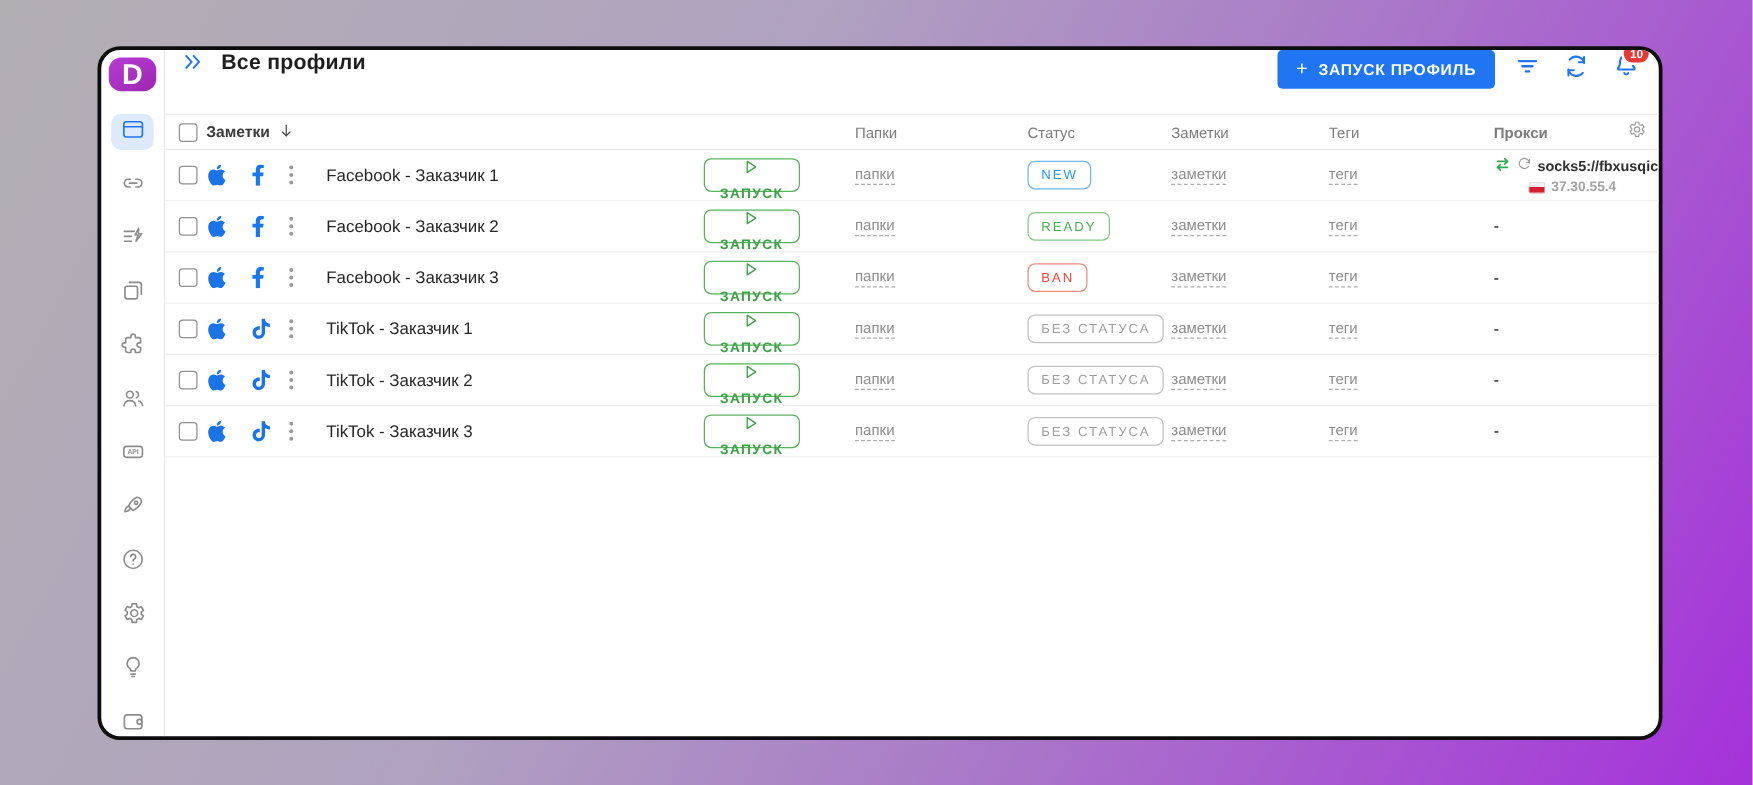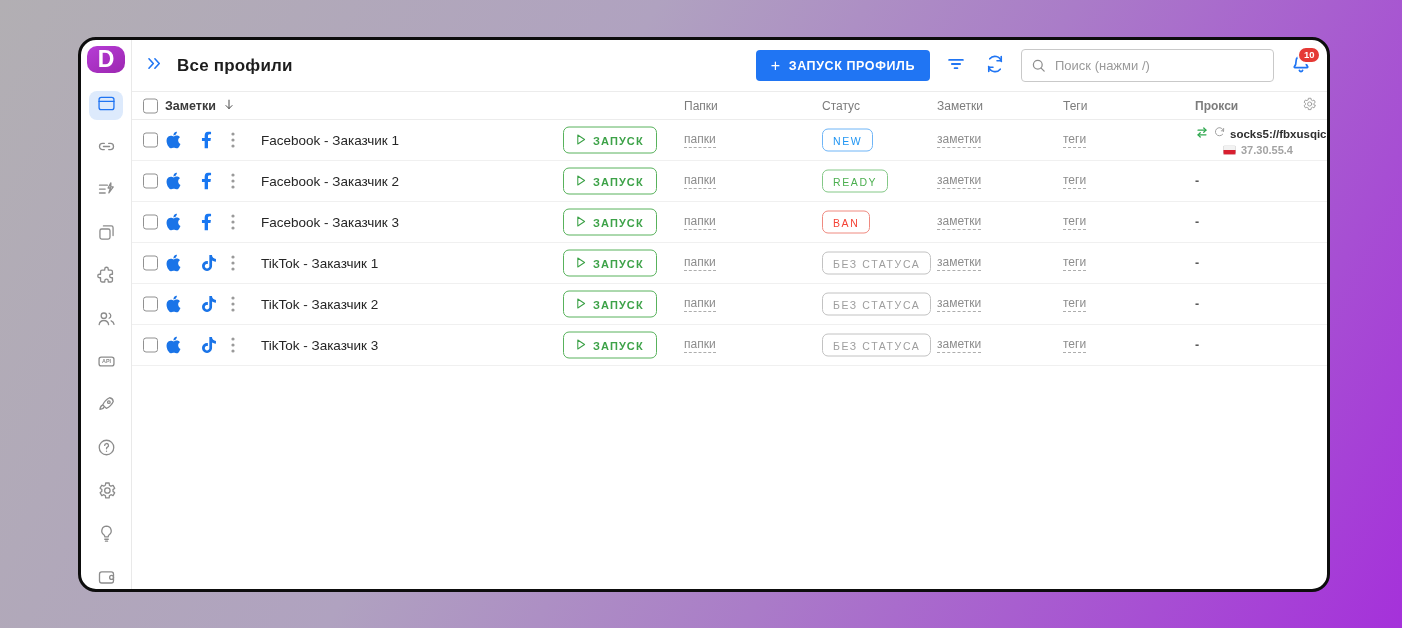--- a/index.html
+++ b/index.html
@@ -19,21 +19,21 @@
   .logo { width:38px; height:38px; border-radius:10px; background:linear-gradient(150deg,#b63cd6,#9c27b0); color:#fff; font-weight:bold; font-size:23px; display:flex; align-items:center; justify-content:center; margin-bottom:18px; }
   .side-icons { display:flex; flex-direction:column; align-items:center; gap:14px; flex:1; width:100%; }
   .side-item { width:34px; height:29px; display:flex; align-items:center; justify-content:center; border-radius:8px; cursor:pointer; }
   .side-item svg { stroke:#8c8c8c; fill:none; stroke-width:1.5; stroke-linecap:round; stroke-linejoin:round; }
   .side-item.active { background:#ddeafc; }
   .side-item.active svg { stroke:#2075f3; }
   .side-item.push { margin-top:auto; }
   .api-text { font-size:6.2px; fill:#8c8c8c; stroke:none; font-weight:bold; font-family:"Liberation Sans",sans-serif; }
   
   .main { flex:1; display:flex; flex-direction:column; min-width:0; position:relative; }
-  .topbar { height:52px; flex:none; display:flex; align-items:center; padding:0 14px 0 13px; gap:13px; border-bottom:1px solid #ececec; }
+  .topbar { height:52px; flex:none; display:flex; align-items:flex-start; padding:0 14px 0 13px; gap:13px; border-bottom:1px solid #ececec; }
   .collapse { display:flex; align-items:center; cursor:pointer; }
   .page-title { font-size:17px; font-weight:bold; color:#1d1d1d; letter-spacing:.2px; }
   .create-btn { margin-left:auto; background:#2075f3; color:#fff; border:none; border-radius:4px; height:31px; padding:0 15px; font-family:inherit; font-size:12.5px; font-weight:bold; letter-spacing:.6px; display:flex; align-items:center; gap:8px; cursor:pointer; white-space:nowrap; }
   .create-plus { font-size:16px; font-weight:normal; line-height:1; }
   .icon-btn { background:none; border:none; display:flex; align-items:center; justify-content:center; cursor:pointer; padding:2px; }
   .search-wrap { position:relative; width:253px; }
   .search-wrap svg { position:absolute; left:9px; top:8px; }
   .search-input { width:100%; height:33px; border:1px solid #c9c9c9; border-radius:4px; padding:0 10px 0 33px; font-family:inherit; font-size:13px; color:#333; outline:none; }
   .search-input::placeholder { color:#9a9a9a; }
   .bell-wrap { position:relative; margin-left:2px; cursor:pointer; }
@@ -44,21 +44,21 @@
   .trow { position:relative; height:41px; border-bottom:1px solid #f0f0f0; }
   .col { position:absolute; top:50%; transform:translateY(-50%); display:flex; align-items:center; }
   .c-check { left:11px; } .c-os { left:33px; } .c-plat { left:69px; } .c-kebab { left:99px; }
   .c-name { left:129px; } .c-run { left:431px; } .c-folders { left:552px; } .c-status { left:657px;margin-left:33px; }
   .c-notes { left:805px; } .c-tags { left:931px; } .c-proxy { left:1063px;font-weight:bold; } .c-gear { left:1169px; }
   .th { font-size:12px; color:#7c7c7c; }
   .th-name { font-size:12.5px; font-weight:bold; color:#3a3a3a; display:flex; align-items:center; gap:6px; }
   .checkbox { width:15px; height:15px; border:1.5px solid #919191; border-radius:3px; background:#fff; cursor:pointer; }
   .row-name { font-size:13.5px; color:#262626; }
   .kebab { cursor:pointer; display:flex; }
-  .run-btn { display:flex; align-items:center; gap:7px; border:1px solid #58b25c; color:#3da248; background:#fff; border-radius:6px; height:27px; padding:0 12px; font-family:inherit; font-size:11px; font-weight:bold; letter-spacing:1.1px; cursor:pointer; }
+  .run-btn { display:flex; align-items:center; gap:7px; border:1px solid #58b25c; color:#3da248; background:#fff; border-radius:6px; height:27px; padding:0 12px; font-family:inherit; font-size:11px; font-weight:bold; letter-spacing:1.1px; cursor:pointer;flex-direction:column; }
   .dashed { font-size:12px; color:#8d8d8d; border-bottom:1px dashed #adadad; padding-bottom:1px; cursor:pointer; }
   .badge { border-radius:6px; padding:4.5px 10px; font-size:10.5px; letter-spacing:1.6px; background:#fff; white-space:nowrap; }
   .badge--new { color:#2196f3; border:1px solid #6fb5f7; }
   .badge--ready { color:#4caf50; border:1px solid #84c887; }
   .badge--ban { color:#f44336; border:1px solid #ef8a80; }
   .badge--none { color:#9e9e9e; border:1px solid #c2c2c2; }
   .proxy-cell { display:block; width:132px; overflow:hidden; }
   .proxy-l1 { display:flex; align-items:center; gap:4px; white-space:nowrap; }
   .proxy-url { font-size:11.5px; color:#2e2e2e; }
   .proxy-l2 { display:flex; align-items:center; gap:5px; padding-left:28px; margin-top:1px; }
@@ -182,27 +182,20 @@
 
       <button class="icon-btn">
         <span><svg width="22" height="22" viewBox="0 0 24 24" fill="none" stroke="#2075f3" stroke-width="1.8" stroke-linecap="round" stroke-linejoin="round">
               <path d="M18.9 9.2A7.2 7.2 0 0 0 6.3 6.3"></path>
               <path d="M18.8 3.9v4.6h-4.6"></path>
               <path d="M5.1 14.8a7.2 7.2 0 0 0 12.6 2.9"></path>
               <path d="M5.2 20.1v-4.6h4.6"></path>
             </svg></span>
       </button>
 
-      <div class="search-wrap">
-        <span><svg width="17" height="17" viewBox="0 0 24 24" fill="none" stroke="#8f8f8f" stroke-width="1.8" stroke-linecap="round">
-              <circle cx="11" cy="11" r="6.2"></circle>
-              <line x1="15.7" y1="15.7" x2="20" y2="20"></line>
-            </svg></span>
-        <input class="search-input" type="text" placeholder="Поиск (нажми /)" style="">
-      </div>
 
       <div class="bell-wrap">
         <span><svg width="24" height="24" viewBox="0 0 24 24" fill="none" stroke="#2075f3" stroke-width="1.7" stroke-linecap="round" stroke-linejoin="round">
               <path d="M12 4a4.9 4.9 0 0 0-4.9 4.9c0 3.6-.7 4.6-1.7 5.7-.3.4 0 1 .5 1h12.2c.5 0 .8-.6.5-1-1-1.1-1.7-2.1-1.7-5.7A4.9 4.9 0 0 0 12 4z"></path>
               <path d="M10.4 18.4a1.7 1.7 0 0 0 3.2 0"></path>
             </svg></span>
         <span class="bell-badge">10</span>
       </div>
     </div>
 

